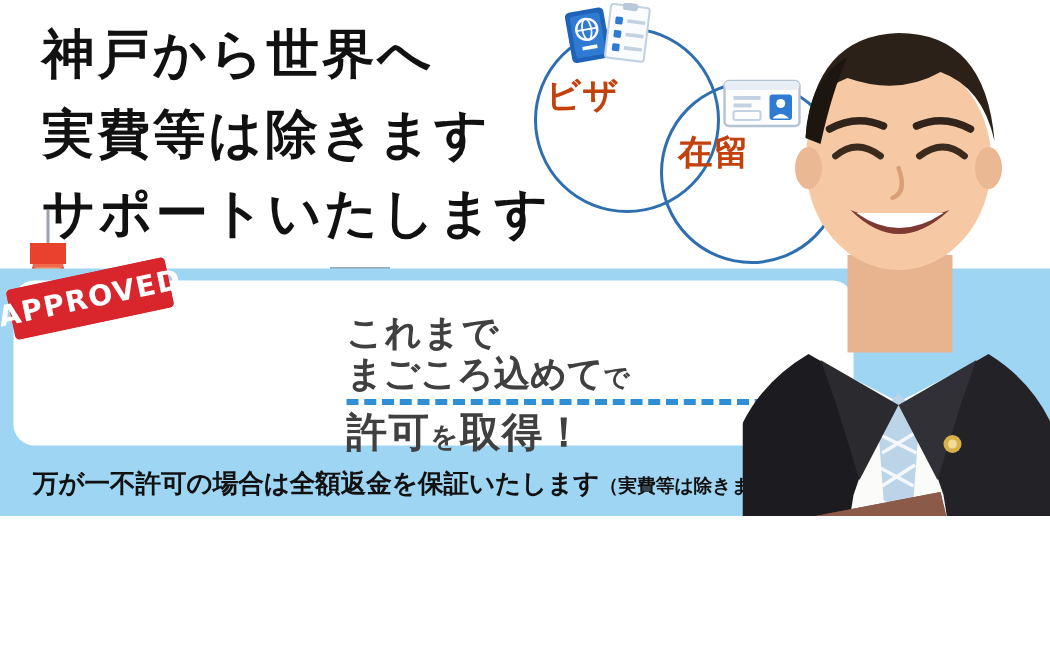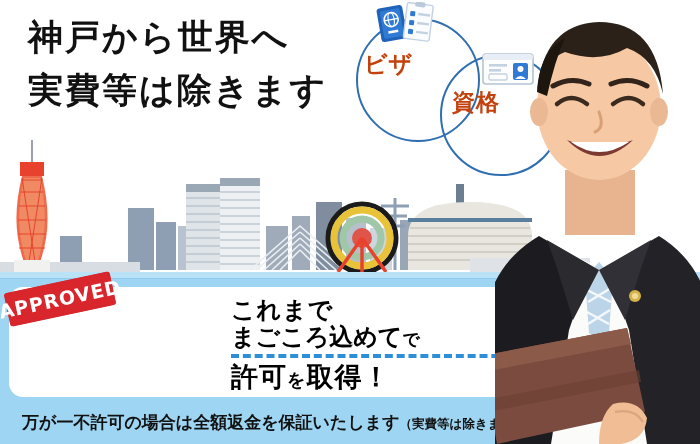--- a/index.html
+++ b/index.html
@@ -1,19 +1,19 @@
 <!DOCTYPE html>
 <html><head>
 <meta charset="utf-8">
 <style>
   html,body{margin:0;padding:0;background:#fff;}
   body{font-family:"Liberation Sans","DejaVu Sans",sans-serif;}
 
   #banner{
-    position:relative;width:700px;height:444px;overflow:hidden;
+    position:relative;width:700px;height:344px;overflow:hidden;
     background:#ffffff;
   }
 
   
   .hero{position:absolute;left:0;top:0;width:700px;height:290px;overflow:hidden;background:#fff;}
 
   .headline{
     position:absolute;left:28px;top:12px;width:390px;
     font-family:"DejaVu Sans","Liberation Sans",sans-serif;
     font-size:35px;font-weight:700;color:#111;letter-spacing:2px;
@@ -83,23 +83,23 @@
     display:flex;align-items:center;justify-content:center;
     font-family:"DejaVu Sans","Liberation Sans",sans-serif;
     font-size:19px;font-weight:700;letter-spacing:1px;
     border-radius:3px;
     box-shadow:inset 0 0 0 2px #d8262c;
     -webkit-text-stroke:0;
   }
 
   
   #claim{
-    position:absolute;left:222px;top:10px;width:330px;
-    font-family:"DejaVu Sans","Liberation Sans",sans-serif;
-    color:#000000;font-weight:700;
+    position:absolute;left:222px;top:22px;width:330px;
+    font-family:"DejaVu Sans","Liberation Sans",sans-serif;
+    color:#404040;font-weight:700;
   }
   #claim .c1{font-size:24px;letter-spacing:1px;line-height:1.12;}
   #claim .c2{font-size:24px;letter-spacing:0px;line-height:1.12;white-space:nowrap;}
   #claim .c2 .small{font-size:17px;}
   #claim .dash{
     height:0;border-top:4px dashed #2f8fd6;margin:3px 0 4px 0;width:292px;
   }
   #claim .c3{font-size:27px;letter-spacing:1px;line-height:1.1;}
   #claim .c3 .small{font-size:18px;}
 
@@ -115,20 +115,21 @@
 </head>
 <body>
 
 <div id="banner">
 
   <div class="hero">
 
     <div class="headline">
       <div>神戸から世界へ</div>
       <div>実費等は除きます</div>
+      <div>サポートいたします</div>
     </div>
 
     <div class="skyline">
       <svg width="700" height="150" viewBox="0 0 700 150" xmlns="http://www.w3.org/2000/svg">
 
         <g fill="#8f9fb3">
           <rect x="128" y="68" width="26" height="62"></rect>
           <rect x="156" y="82" width="20" height="48"></rect>
           <rect x="60" y="96" width="22" height="34"></rect>
         </g>
@@ -245,21 +246,21 @@
       </svg>
     </div>
 
     <div class="circle" id="circle-visa"></div>
     <div class="circle" id="circle-status"></div>
 
     <div class="circle-label" id="label-visa">
       <div>ビザ</div>
     </div>
     <div class="circle-label" id="label-status">
-      <div>資格</div>
+      <div>在留</div>
     </div>
 
     <div id="icon-passport">
       <svg width="62" height="44" viewBox="0 0 62 44" xmlns="http://www.w3.org/2000/svg">
         <g transform="rotate(-10 20 22)">
           <rect x="4" y="4" width="26" height="34" rx="3" fill="#1f62b8"></rect>
           <rect x="7" y="7" width="20" height="28" rx="2" fill="#2f7bd4"></rect>
           <circle cx="17" cy="17" r="7" fill="none" stroke="#fff" stroke-width="1.6"></circle>
           <ellipse cx="17" cy="17" rx="3" ry="7" fill="none" stroke="#fff" stroke-width="1.2"></ellipse>
           <line x1="10" y1="17" x2="24" y2="17" stroke="#fff" stroke-width="1.2"></line>

